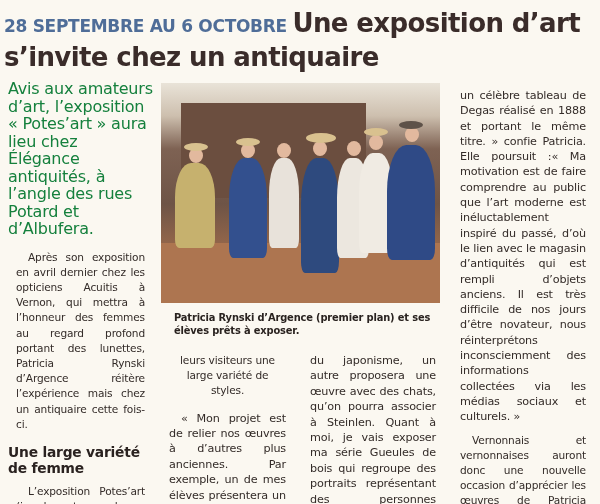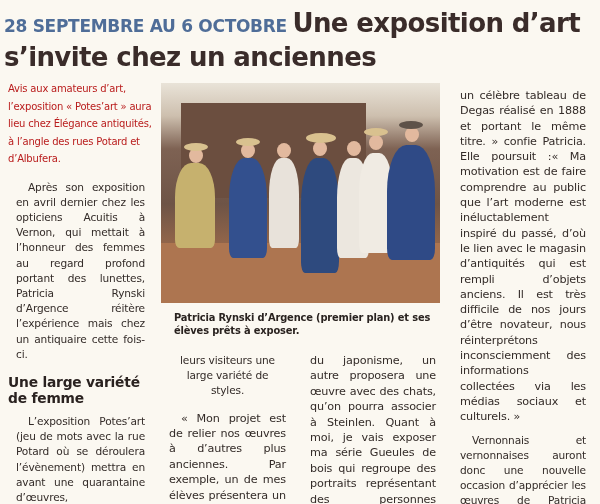--- a/index.html
+++ b/index.html
@@ -11,21 +11,21 @@
     position:relative;
   }
   .headline {
     position:absolute; left:4px; top:8px; width:590px;
     font-family:"DejaVu Sans", sans-serif; font-weight:bold;
     line-height:30px;
   }
   .kicker { color:#4f6d98; font-size:17px; letter-spacing:-0.3px; }
   .title { color:#3a2c2a; font-size:26px; letter-spacing:-0.6px; }
   .col { position:absolute; font-size:10.6px; line-height:15.2px; color:#332b28; letter-spacing:-0.15px; }
-  .lead { font-size:10px; line-height:17.5px; color:#b91c1c; letter-spacing:-0.2px; }
+  .lead { font-size:16px; line-height:17.5px; color:#15803d; letter-spacing:-0.2px; }
   .para { text-align:justify; margin:8px; }
   .indent { text-indent:12px; }
   .subhead { font-weight:bold; font-size:13.8px; line-height:16px; color:#2a2220; margin:0; letter-spacing:-0.2px; }
   .photo {
     position:absolute; left:161px; top:83px; width:279px; height:220px;
     background:linear-gradient(180deg,#e9e3d8 0%,#cdbfae 15%,#7e6253 30%,#6e5446 55%,#9c6a4b 78%,#b37a52 100%);
     overflow:hidden;
   }
   .photo .board { position:absolute; left:20px; top:20px; width:185px; height:95px; background:#6b4e3f; }
   .photo .floor { position:absolute; left:0; bottom:0; width:100%; height:60px; background:#ad7550; }
@@ -36,26 +36,26 @@
     position:absolute; left:174px; top:311px; width:285px;
     font-weight:bold; font-size:9.9px; line-height:13px; color:#2a2320; letter-spacing:-0.15px;
   }
 </style>
 </head>
 <body>
 
 <div class="headline">
   <span class="kicker">28 SEPTEMBRE AU 6 OCTOBRE</span>
   <span class="title">Une exposition d’art</span><br>
-  <span class="title">s’invite chez un anciennes</span>
+  <span class="title">s’invite chez un antiquaire</span>
 </div>
 
 <div class="col" style="left:8px; top:80px; width:145px;">
   <p class="lead para" style="text-align:left; margin:0 0 12px 0;">Avis aux amateurs d’art, l’exposition « Potes’art » aura lieu chez Élégance antiquités, à l’angle des rues Potard et d’Albufera.</p>
-  <p class="para indent" style="margin-bottom:12px;">Après son exposition en avril dernier chez les opticiens Acuitis à Vernon, qui mettait à l’honneur des femmes au regard profond portant des lunettes, Patricia Rynski d’Argence réitère l’expérience mais chez un antiquaire cette fois-ci.</p>
+  <p class="para indent" style="margin-bottom:12px;">Après son exposition en avril dernier chez les opticiens Acuitis à Vernon, qui mettra à l’honneur des femmes au regard profond portant des lunettes, Patricia Rynski d’Argence réitère l’expérience mais chez un antiquaire cette fois-ci.</p>
   <p class="subhead">Une large variété de femme</p>
   <p class="para indent">L’exposition Potes’art (jeu de mots avec la rue Potard où se déroulera l’évènement) mettra en avant une quarantaine d’œuvres, essentiellement de la peinture mais aussi quelques sculptures. Pour la première fois de son histoire, la boutique Élégance antiquités sera au cœur d’un évènement artistique, et ce n’est pas pour déplaire à Patricia et ses élèves de l’association Arts Plastiques Saint-Marcel qui, âgés de 14 à 70 ans, proposeront à</p>
 </div>
 
 <div class="photo" title="Group photo of artists in smocks and hats in an antique shop">
   <div class="board"></div>
   <div class="floor"></div>
   <div class="person" style="left:14px; top:80px; width:40px; height:85px; background:#c6b16e;"></div>
   <div class="head" style="left:28px; top:65px;"></div>
   <div class="hat" style="left:23px; top:60px;"></div>

